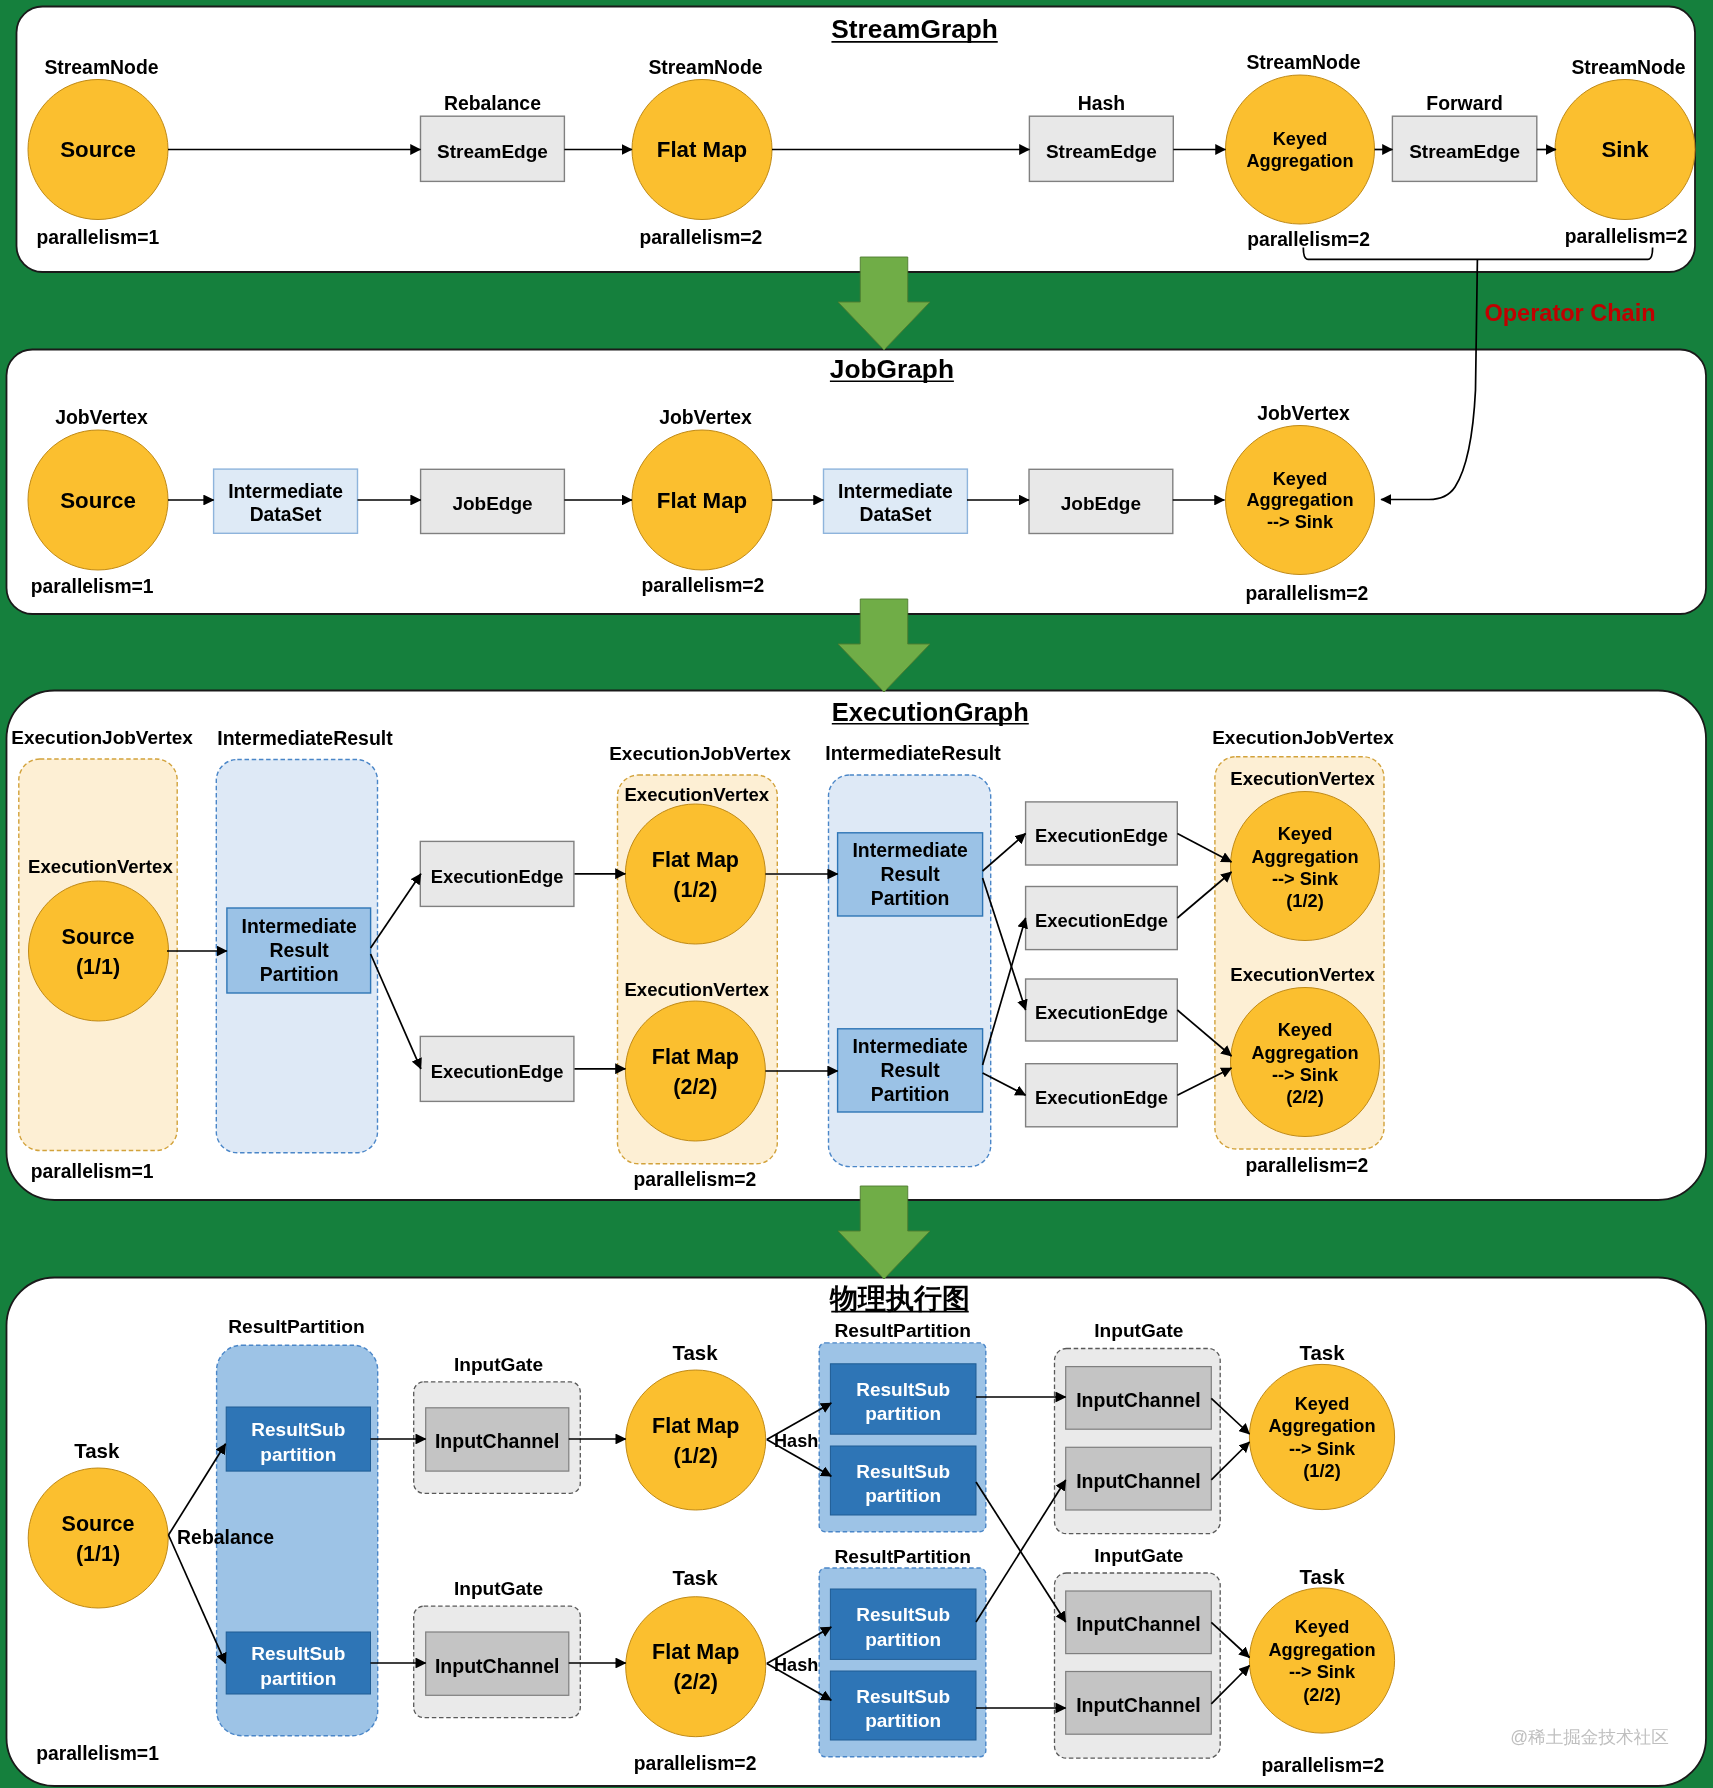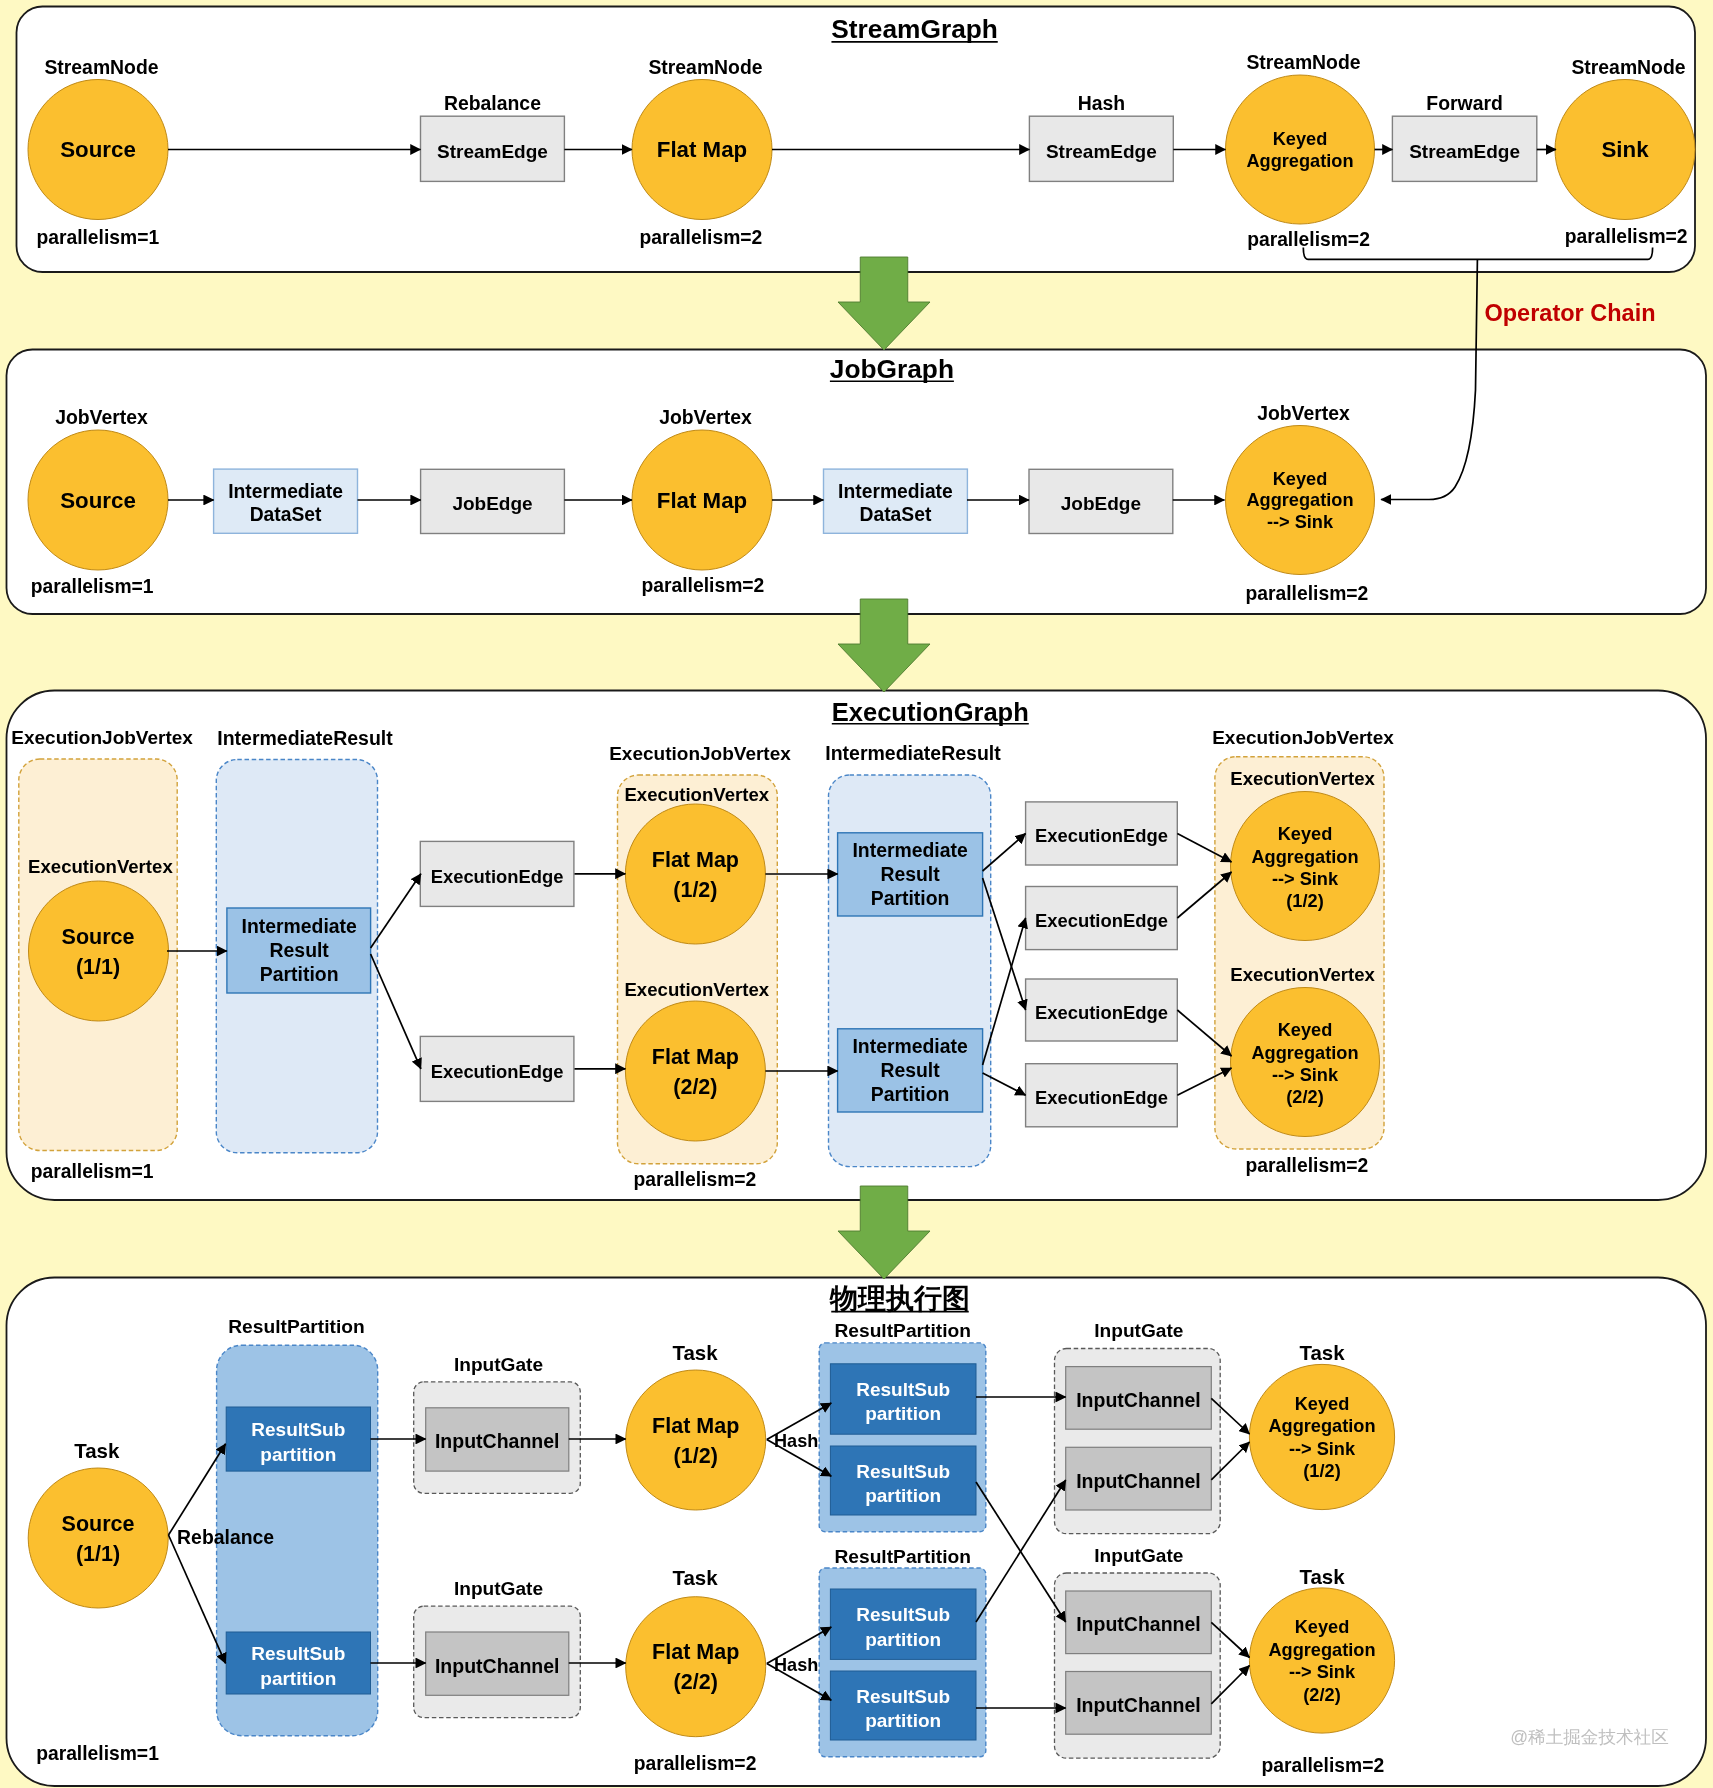--- a/index.html
+++ b/index.html
@@ -1,16 +1,16 @@
 <!DOCTYPE html>
 <html><head>
 <meta charset="utf-8">
 <style>
   html,body{margin:0;padding:0;background:#ffffff;}
-  #root{position:relative;width:1713px;height:1788px;background:#fef9c3;
+  #root{position:relative;width:1713px;height:1788px;background:#15803d;
         font-family:"Liberation Sans","DejaVu Sans",sans-serif;}
   svg{display:block;}
   svg text{font-family:"Liberation Sans","DejaVu Sans",sans-serif;dominant-baseline:alphabetic;}
 </style>
 </head>
 <body>
 
 <div id="root">
 <svg id="diagram-canvas" width="1713" height="1788" viewBox="0 0 1713 1788">
 <defs>

